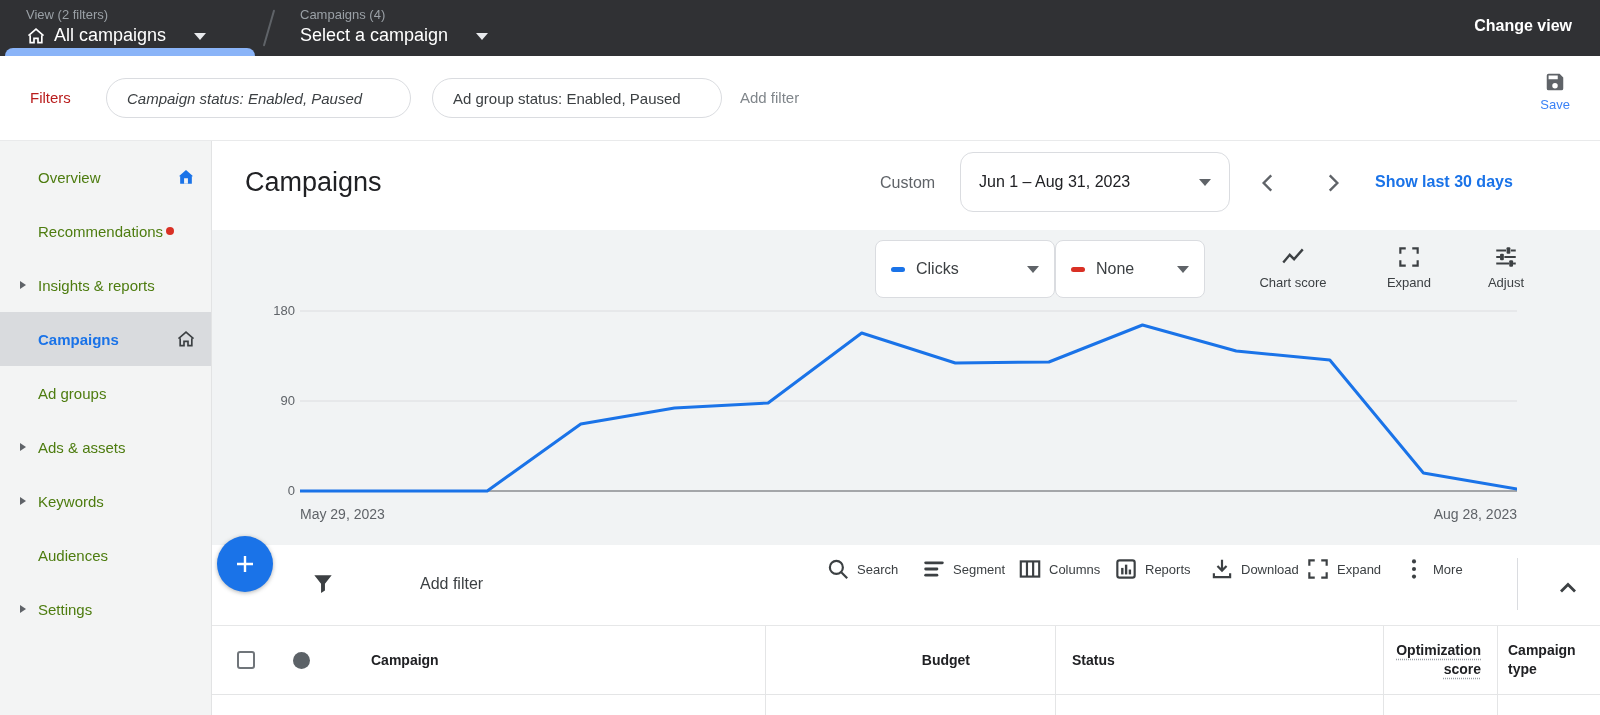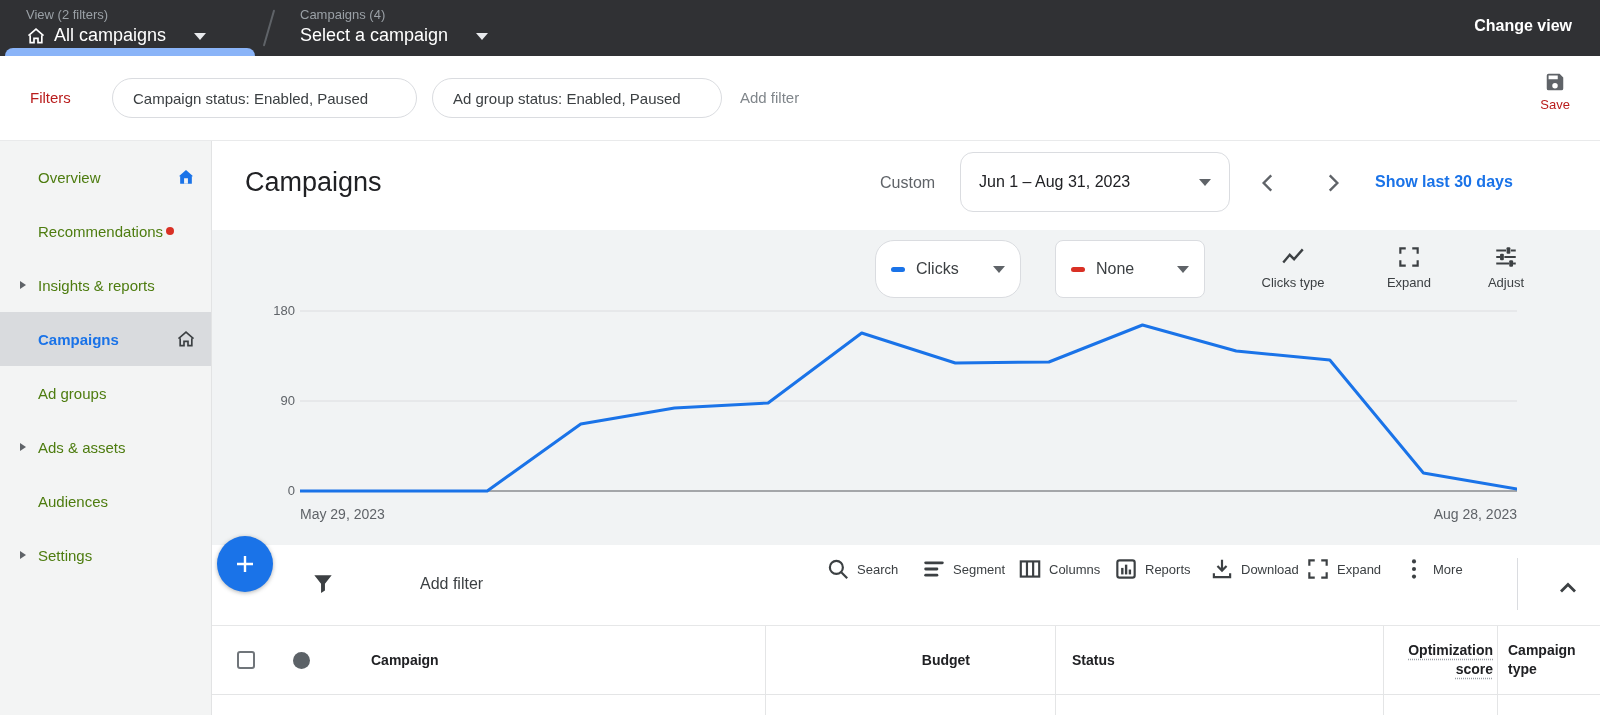--- a/index.html
+++ b/index.html
@@ -15,25 +15,25 @@
   .caret { width:0; height:0; border-left:6px solid transparent; border-right:6px solid transparent; border-top:7px solid #e8eaed; }
   .crumb-caret { margin-left:28px; margin-top:2px; }
   .crumb-sep { position:absolute; left:268px; top:9px; width:2px; height:38px; background:#5f6368; transform:rotate(16deg); border-radius:1px; }
   .change-view { position:absolute; right:28px; top:17px; font-size:16px; font-weight:600; color:#fff; cursor:pointer; }
   .tab-indicator { position:absolute; left:5px; bottom:0; width:250px; height:8px; background:#8ab4f8; border-radius:8px 8px 0 0; }
 
   
   .filterbar { position:absolute; top:56px; left:0; right:0; height:85px; background:#fff; border-bottom:1px solid #e9eaeb; }
   .filters-label { position:absolute; left:30px; top:33px; font-size:15px; color:#b91c1c; }
   .chip { position:absolute; top:22px; height:40px; border:1px solid #dadce0; border-radius:20px; background:#fff; display:flex; align-items:center; padding:0 20px; font-size:15px; font-weight:500; color:#3c4043; cursor:pointer; }
-  .chip1 { left:112px; width:305px; }
+  .chip1 { left:106px; width:305px;font-style:italic; }
   .chip2 { left:432px; width:290px; }
   .addfilter-top { position:absolute; left:740px; top:33px; font-size:15px; color:#80868b; cursor:pointer; }
   .save-block { position:absolute; right:30px; top:15px; display:flex; flex-direction:column; align-items:center; gap:4px; cursor:pointer; }
-  .save-label { font-size:13px; color:#b91c1c; }
+  .save-label { font-size:13px; color:#3b82f6; }
 
   
   .body { position:absolute; top:141px; left:0; right:0; bottom:0; display:flex; }
   .sidebar { width:212px; background:#f3f4f4; border-right:1px solid #e2e3e4; padding-top:9px; flex:none; }
   .side-item { position:relative; height:54px; display:flex; align-items:center; padding-left:38px; font-size:15px; color:#4d7c0f; cursor:pointer; }
   .side-item.selected { background:#d9dbde; color:#1a73e8; font-weight:700; }
   .side-chevron { position:absolute; left:20px; width:0; height:0; border-top:4.5px solid transparent; border-bottom:4.5px solid transparent; border-left:6px solid #5f6368; }
   .side-trailing { position:absolute; left:176px; top:17px; width:20px; height:20px; }
   .red-dot { display:inline-block; width:8px; height:8px; border-radius:50%; background:#d93025; margin-left:3px; }
 
@@ -45,21 +45,21 @@
   .date-mode { position:absolute; left:668px; top:33px; font-size:16px; color:#5f6368; }
   .date-box { position:absolute; left:748px; top:11px; width:270px; height:60px; border:1px solid #dadce0; border-radius:13px; background:#fff; display:flex; align-items:center; justify-content:space-between; padding:0 18px; font-size:16px; color:#202124; cursor:pointer; }
   .date-caret { border-top-color:#5f6368; }
   .nav-chev { position:absolute; top:29px; width:26px; height:26px; cursor:pointer; }
   .nav-prev { left:1043px; } .nav-next { left:1108px; }
   .show-last { position:absolute; left:1163px; top:32px; font-size:16px; font-weight:600; color:#1a73e8; cursor:pointer; }
 
   
   .chart-band { position:absolute; top:89px; left:0; right:0; height:315px; background:#f1f3f4; }
   .metric-select { position:absolute; top:10px; height:58px; background:#fff; border:1px solid #dadce0; border-radius:8px; display:flex; align-items:center; gap:11px; padding:0 15px; font-size:16px; color:#3c4043; cursor:pointer; }
-  .metric1 { left:663px; width:146px;border-radius:19px; }
+  .metric1 { left:663px; width:180px; }
   .metric2 { left:843px; width:150px; }
   .dash { width:14px; height:5px; border-radius:3px; flex:none; }
   .metric-caret { border-top-color:#5f6368; margin-left:auto; }
   .icon-btn { position:absolute; top:14px; width:96px; display:flex; flex-direction:column; align-items:center; gap:5px; font-size:13px; color:#3c4043; cursor:pointer; }
   .icon-charttype { left:1033px; } .icon-expand-chart { left:1149px; } .icon-adjust { left:1246px; }
   .ytick { position:absolute; width:40px; left:43px; text-align:right; font-size:13px; color:#5f6368; }
   .chart-svg { position:absolute; left:88px; top:78px; width:1217px; height:190px; display:block; }
   .xlab { position:absolute; top:276px; font-size:14px; color:#5f6368; }
   .xlab-left { left:88px; } .xlab-right { right:83px; }
 
@@ -75,21 +75,21 @@
   .action:last-child { width:84px; }
   .tb-divider { position:absolute; left:1305px; top:13px; width:1px; height:52px; background:#dadce0; }
   .collapse-btn { position:absolute; left:1342px; top:29px; width:28px; height:28px; cursor:pointer; }
 
   
   .table-head { position:absolute; top:485px; left:0; right:0; height:69px; display:flex; font-size:14px; font-weight:700; color:#202124; border-bottom:1px solid #e4e5e6; background:#fff; }
   .th { border-right:1px solid #e4e5e6; display:flex; align-items:center; }
   .th-campaign { width:554px; padding-left:25px;gap:8px; }
   .th-budget { width:290px; justify-content:flex-end; padding-right:85px; }
   .th-status { width:328px; padding-left:16px; }
-  .th-opt { width:114px; justify-content:flex-end; padding-right:4px; text-align:right; line-height:19px; }
+  .th-opt { width:114px; justify-content:flex-end; padding-right:16px; text-align:right; line-height:19px; }
   .th-opt span { text-decoration:underline dotted #9aa0a6; text-underline-offset:4px; }
   .th-type { flex:1; border-right:none; padding-left:10px; line-height:19px; }
   .checkbox { width:18px; height:18px; border:2px solid #70757a; border-radius:3px; background:#fff; flex:none; cursor:pointer; }
   .status-circle { width:17px; height:17px; border-radius:50%; background:#5c6267; margin-left:30px; flex:none; cursor:pointer; }
   .th-campaign-label { margin-left:53px; }
   .partial-row { position:absolute; top:554px; left:0; right:0; height:20px; display:flex; background:#fff; }
   .pr { border-right:1px solid #e4e5e6; }
   .pr:last-child { border-right:none; }
 </style>
 </head>
@@ -160,20 +160,24 @@
           </svg>
       </div>
       <div class="side-item">
         <span>Ad groups</span>
       </div>
       <div class="side-item">
         <span class="side-chevron"></span>
         <span>Ads &amp; assets</span>
       </div>
       <div class="side-item">
+        <span class="side-chevron"></span>
+        <span>Keywords</span>
+      </div>
+      <div class="side-item">
         <span>Audiences</span>
       </div>
       <div class="side-item">
         <span class="side-chevron"></span>
         <span>Settings</span>
       </div>
     </div>
 
     <div class="main">
 
@@ -201,21 +205,21 @@
         </div>
         <div class="metric-select metric2">
           <span class="dash" style="background:#d93025"></span>
           <span>None</span>
           <span class="caret metric-caret"></span>
         </div>
         <div class="icon-btn icon-charttype">
           <svg width="26" height="26" viewBox="0 0 24 24">
               <path d="M3 17l6-7 4 4 8-9" stroke="#3c4043" stroke-width="2.2" fill="none"></path>
             </svg>
-          <span>Clicks type</span>
+          <span>Chart score</span>
         </div>
         <div class="icon-btn icon-expand-chart">
           <svg width="26" height="26" viewBox="0 0 24 24">
               <path d="M4 9V4h5M15 4h5v5M20 15v5h-5M9 20H4v-5" stroke="#3c4043" stroke-width="2" fill="none"></path>
             </svg>
           <span>Expand</span>
         </div>
         <div class="icon-btn icon-adjust">
           <svg width="26" height="26" viewBox="0 0 24 24">
               <path d="M3 6h9M16.5 6H21M3 12h3.5M10.5 12H21M3 18h12M18.5 18H21" stroke="#3c4043" stroke-width="2" fill="none"></path>

